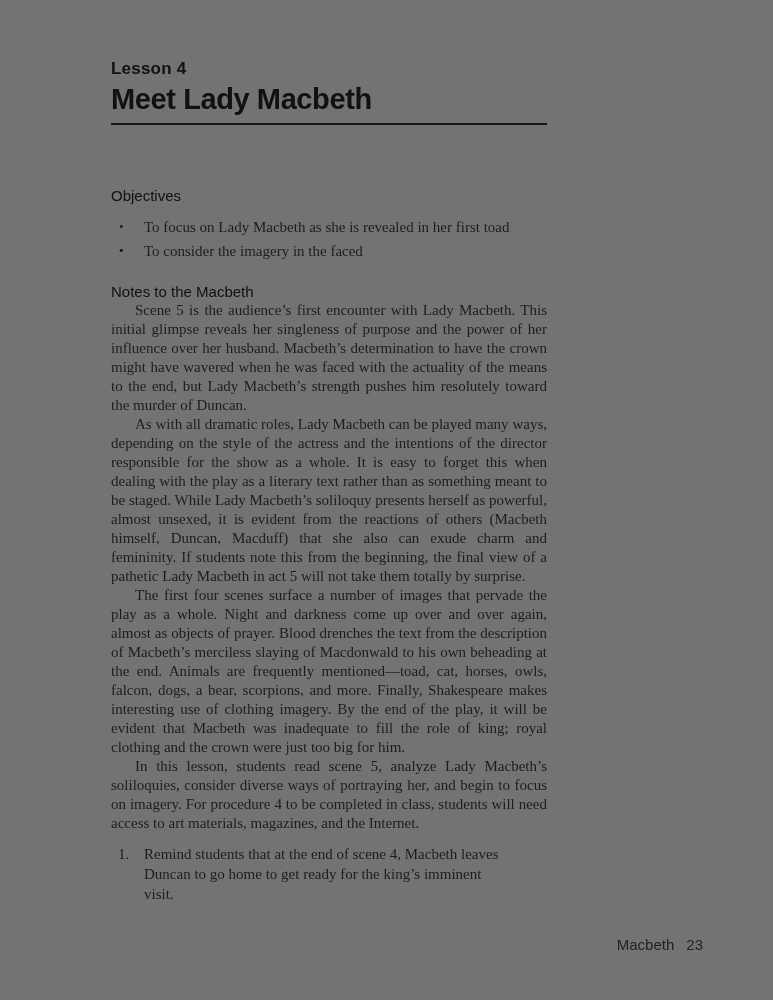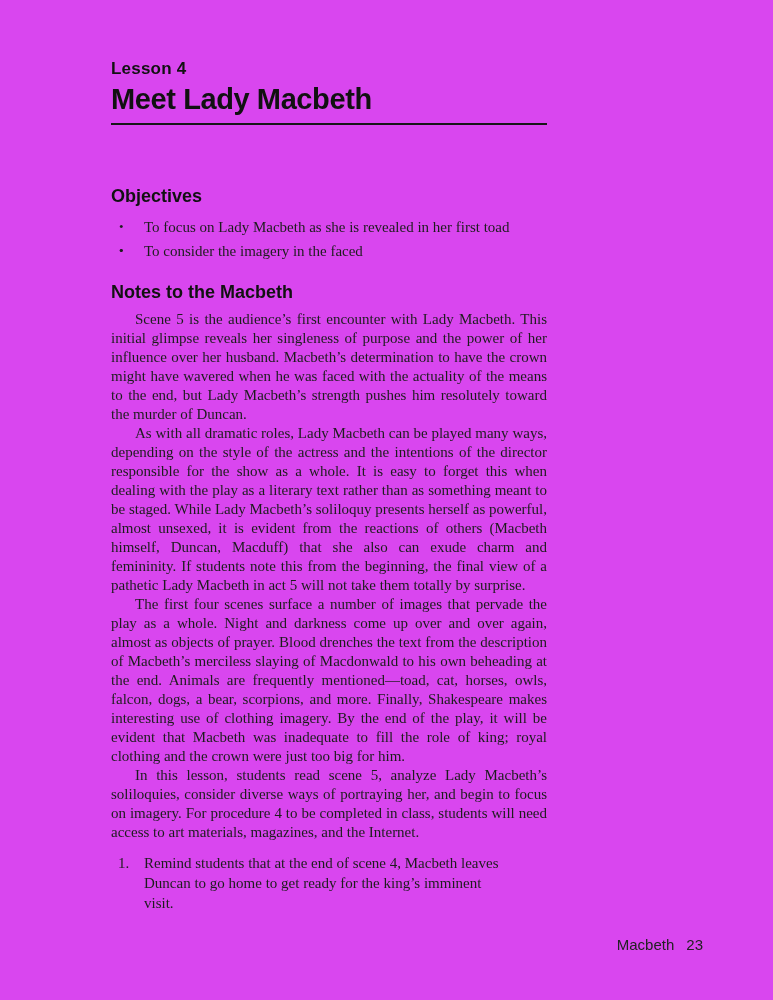--- a/index.html
+++ b/index.html
@@ -4,21 +4,21 @@
 <style>
   html, body {
     margin: 0;
     padding: 0;
     background: #ffffff;
   }
   .page {
     position: relative;
     width: 773px;
     height: 1000px;
-    background: #d946ef;
+    background: #737373;
     font-family: "Liberation Serif", serif;
     color: #1d1d1d;
     overflow: hidden;
   }
   .content {
     position: absolute;
     left: 111px;
     top: 60px;
     width: 436px;
   }
@@ -40,22 +40,22 @@
     margin-top: 7px;
   }
   .title-rule {
     height: 2px;
     background: #161616;
     margin-top: 9px;
     width: 436px;
   }
   .section-heading {
     font-family: "Liberation Sans", sans-serif;
-    font-weight: bold;
-    font-size: 18px;
+    font-weight: normal;
+    font-size: 15px;
     line-height: 16px;
     color: #111111;
   }
   .objectives-heading { margin-top: 63px; }
   .notes-heading      { margin-top: 21px; }
   .procedure-heading  { margin-top: 16px; }
 
   .bullet-list {
     margin-top: 11px;
   }
@@ -68,21 +68,21 @@
   }
   .bullet-glyph {
     position: absolute;
     left: 8px;
     top: 0;
     font-size: 13px;
     line-height: 24px;
   }
 
   .body-paragraphs {
-    margin-top: 10px;
+    margin-top: 1px;
   }
   .body-paragraph {
     margin: 0;
     font-size: 15px;
     line-height: 19px;
     text-align: justify;
     text-indent: 24px;
     color: #1d1d1d;
   }
 

